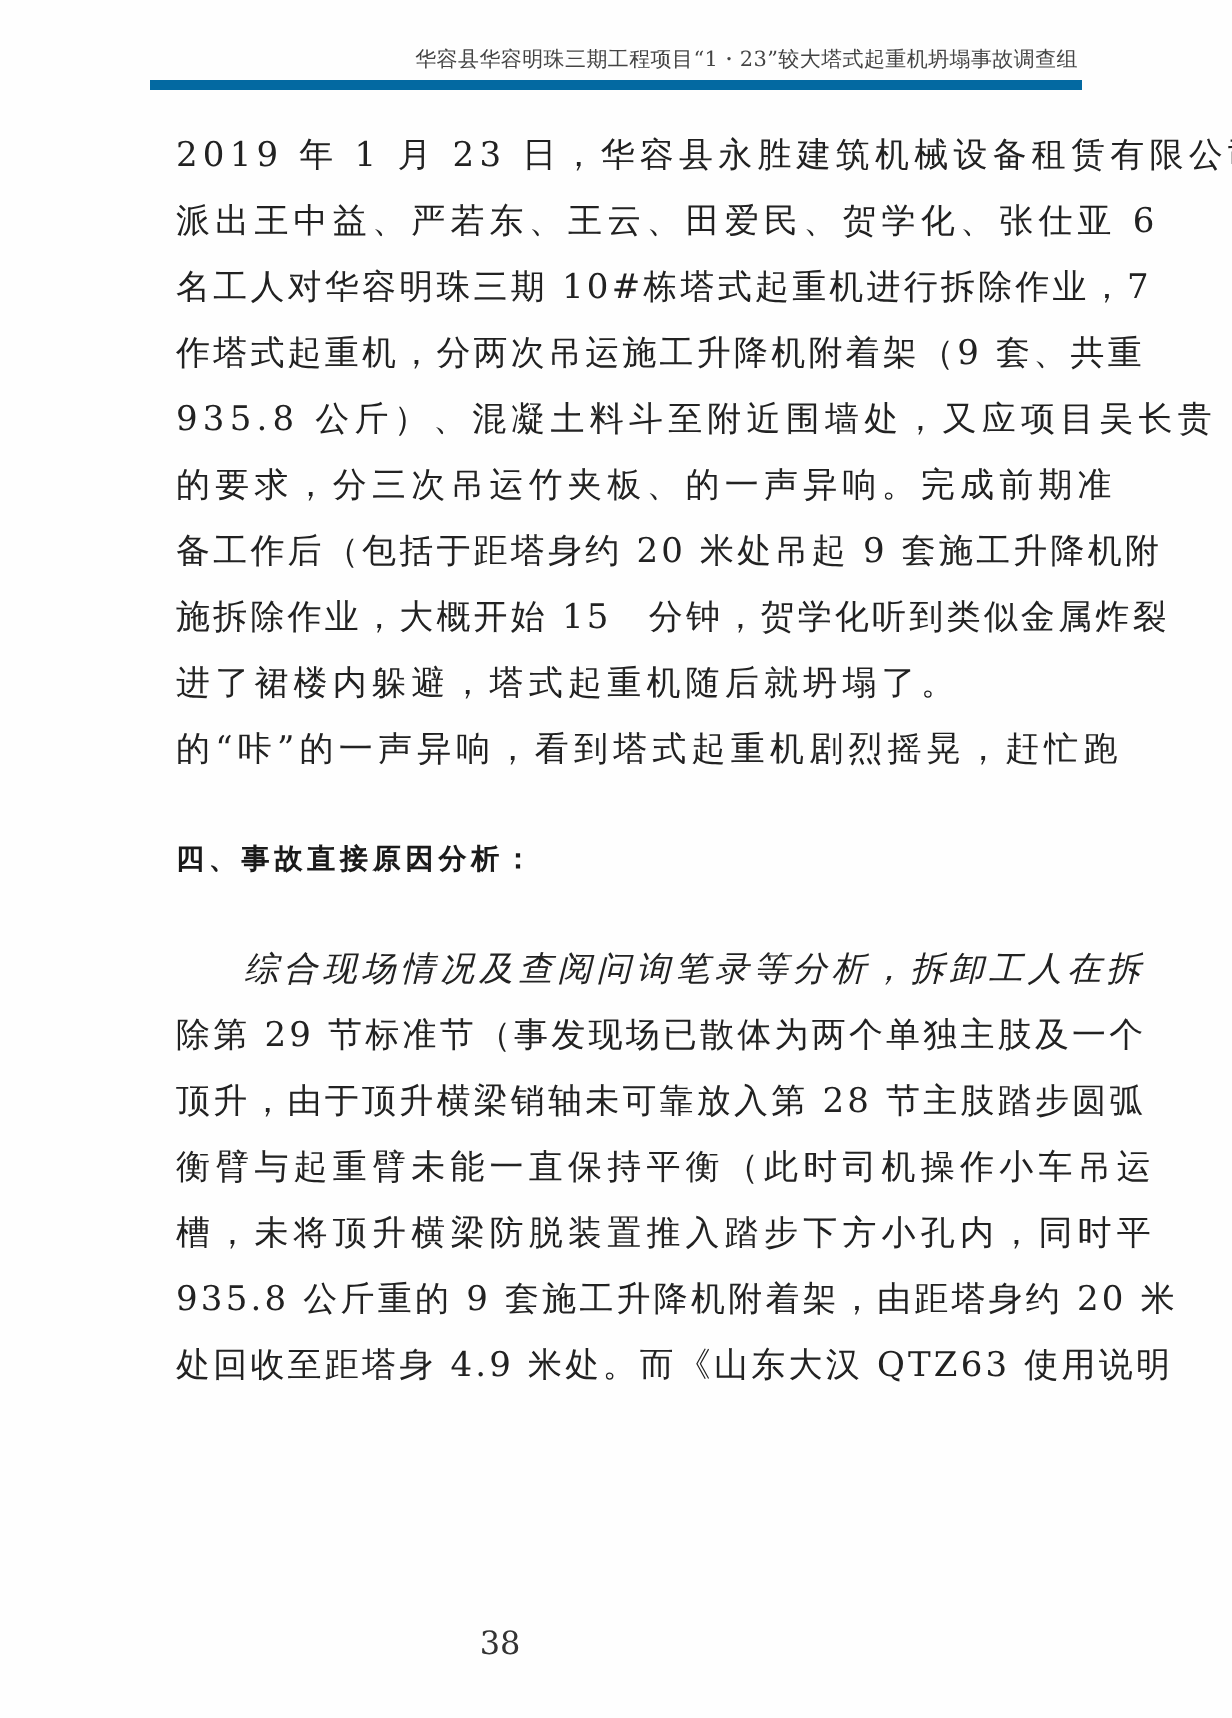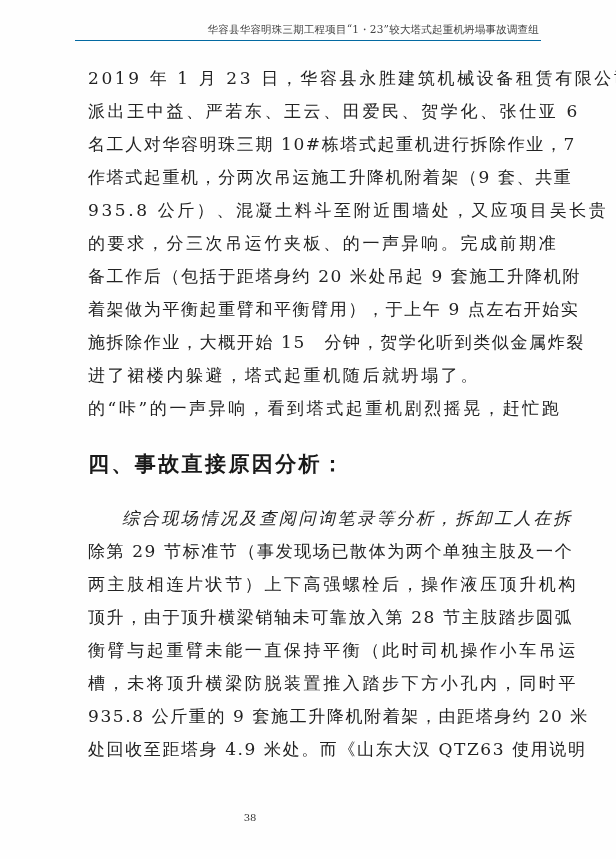--- a/index.html
+++ b/index.html
@@ -1,62 +1,60 @@
 <!DOCTYPE html>
 <html><head>
 <meta charset="utf-8">
 <style>
   html, body { margin: 0; padding: 0; background: #ffffff; }
   body { width: 616px; height: 859px; position: relative; overflow: hidden;
          font-family: "DejaVu Serif", "Liberation Serif", serif; color: #1e1e1e; }
   .page { position: absolute; left: 0; top: 0; width: 616px; height: 859px; background: #fefefe; }
   .header { position: absolute; left: 75px; width: 466px; top: 18px; height: 22px;
-            border-bottom: 1px solid #0369a1; }
+            border-bottom: 5px solid #0369a1; }
   .header-text { position: absolute; right: 2px; bottom: 3px; font-size: 10.5px; color: #444;
                  letter-spacing: 0.2px; white-space: nowrap; }
   .body-text { position: absolute; left: 88px; top: 62px; width: 460px; }
   .line { height: 33px; line-height: 33px; font-size: 17px; white-space: nowrap;
           letter-spacing: 2.6px; color: #222; }
   .line.tight { letter-spacing: 1.6px; }
   .line.indent { padding-left: 34px; font-style: italic; }
   .gap { height: 22px; }
-  .heading { height: 33px; line-height: 33px; font-size: 21px; font-weight: bold;
+  .heading { height: 33px; line-height: 33px; font-size: 14px; font-weight: bold;
              letter-spacing: 2.4px; color: #1a1a1a; white-space: nowrap; }
   .page-number { position: absolute; left: 0; width: 500px; top: 812px; text-align: center;
-                 font-size: 10px; color: #333; }
+                 font-size: 16px; color: #333; }
 </style>
 </head>
 <body>
 
 <div class="page">
 
   <div class="header">
     <span class="header-text">华容县华容明珠三期工程项目“1・23”较大塔式起重机坍塌事故调查组</span>
   </div>
 
   <div class="body-text">
     <div class="line">2019 年 1 月 23 日，华容县永胜建筑机械设备租赁有限公司</div>
     <div class="line">派出王中益、严若东、王云、田爱民、贺学化、张仕亚 6</div>
     <div class="line tight">名工人对华容明珠三期 10#栋塔式起重机进行拆除作业，7</div>
     <div class="line tight">作塔式起重机，分两次吊运施工升降机附着架（9 套、共重</div>
     <div class="line">935.8 公斤）、混凝土料斗至附近围墙处，又应项目吴长贵</div>
     <div class="line">的要求，分三次吊运竹夹板、的一声异响。完成前期准</div>
     <div class="line tight">备工作后（包括于距塔身约 20 米处吊起 9 套施工升降机附</div>
-    <div class="line tight">着架做为平衡起重臂和平衡臂用），于上午 9 点左右开始实</div>
     <div class="line tight">施拆除作业，大概开始 15　分钟，贺学化听到类似金属炸裂</div>
     <div class="line">进了裙楼内躲避，塔式起重机随后就坍塌了。</div>
     <div class="line">的“咔”的一声异响，看到塔式起重机剧烈摇晃，赶忙跑</div>
 
     <div class="gap"></div>
     <div class="heading">四、事故直接原因分析：</div>
     <div class="gap"></div>
 
     <div class="line indent">综合现场情况及查阅问询笔录等分析，拆卸工人在拆</div>
     <div class="line tight">除第 29 节标准节（事发现场已散体为两个单独主肢及一个</div>
-    <div class="line">两主肢相连片状节）上下高强螺栓后，操作液压顶升机构</div>
     <div class="line tight">顶升，由于顶升横梁销轴未可靠放入第 28 节主肢踏步圆弧</div>
     <div class="line">衡臂与起重臂未能一直保持平衡（此时司机操作小车吊运</div>
     <div class="line">槽，未将顶升横梁防脱装置推入踏步下方小孔内，同时平</div>
     <div class="line tight">935.8 公斤重的 9 套施工升降机附着架，由距塔身约 20 米</div>
     <div class="line tight">处回收至距塔身 4.9 米处。而《山东大汉 QTZ63 使用说明</div>
   </div>
 
   <div class="page-number">38</div>
 </div>
 

